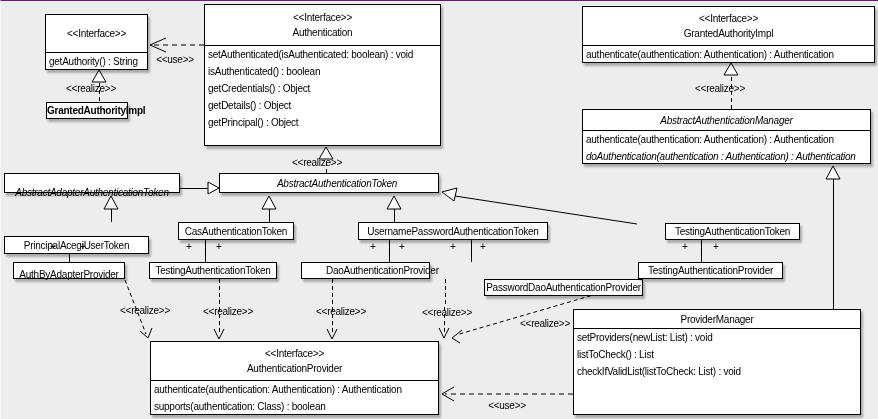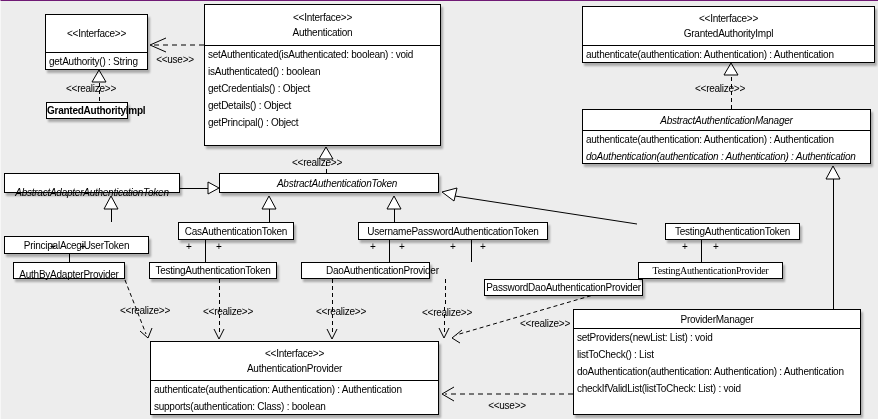--- a/index.html
+++ b/index.html
@@ -245,21 +245,21 @@
       <div>DaoAuthenticationProvider</div>
     </div>
   </div>
 
   <div class="uml-box" style="left:436px;top:278px;width:159px;height:17px;margin-left:47px;">
     <div class="uml-title single" style="height:15px;">
       <div>PasswordDaoAuthenticationProvider</div>
     </div>
   </div>
 
-  <div class="uml-box" style="left:637px;top:261px;width:145px;height:17px;font-family:Liberation Serif, serif;">
+  <div class="uml-box" style="left:637px;top:261px;width:145px;height:17px;">
     <div class="uml-title single" style="height:15px;">
       <div>TestingAuthenticationProvider</div>
     </div>
   </div>
 
   <div class="uml-box with-methods" style="left:149px;top:340px;width:289px;height:74px;">
     <div class="uml-title" style="height:38px;">
       <div>&lt;&lt;Interface&gt;&gt;</div>
       <div>AuthenticationProvider</div>
     </div>
@@ -269,21 +269,20 @@
     </div>
   </div>
 
   <div class="uml-box with-methods" style="left:572px;top:308px;width:288px;height:106px;">
     <div class="uml-title single" style="height:18px;">
       <div>ProviderManager</div>
     </div>
     <div class="uml-methods">
       <div class="m">setProviders(newList: List) : void</div>
       <div class="m">listToCheck() : List</div>
-      <div class="m">doAuthentication(authentication: Authentication) : Authentication</div>
       <div class="m">checkIfValidList(listToCheck: List) : void</div>
     </div>
   </div>
 
   <div class="edge-label" style="left:174px;top:58px;">&lt;&lt;use&gt;&gt;</div>
   <div class="edge-label" style="left:90px;top:87px;">&lt;&lt;realize&gt;&gt;</div>
   <div class="edge-label" style="left:316px;top:161px;">&lt;&lt;realize&gt;&gt;</div>
   <div class="edge-label" style="left:719px;top:87px;">&lt;&lt;realize&gt;&gt;</div>
   <div class="edge-label" style="left:144px;top:309px;">&lt;&lt;realize&gt;&gt;</div>
   <div class="edge-label" style="left:227px;top:310px;">&lt;&lt;realize&gt;&gt;</div>

